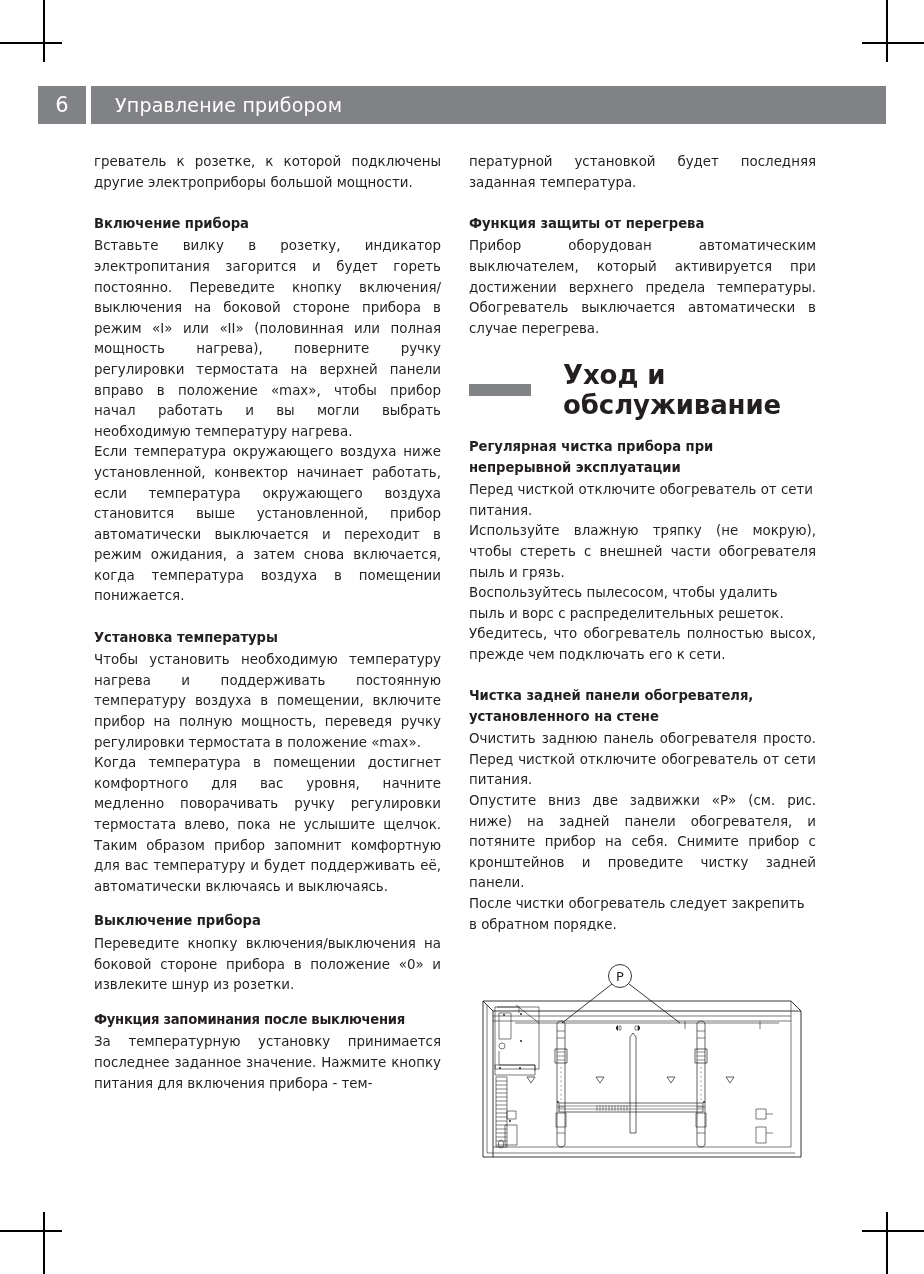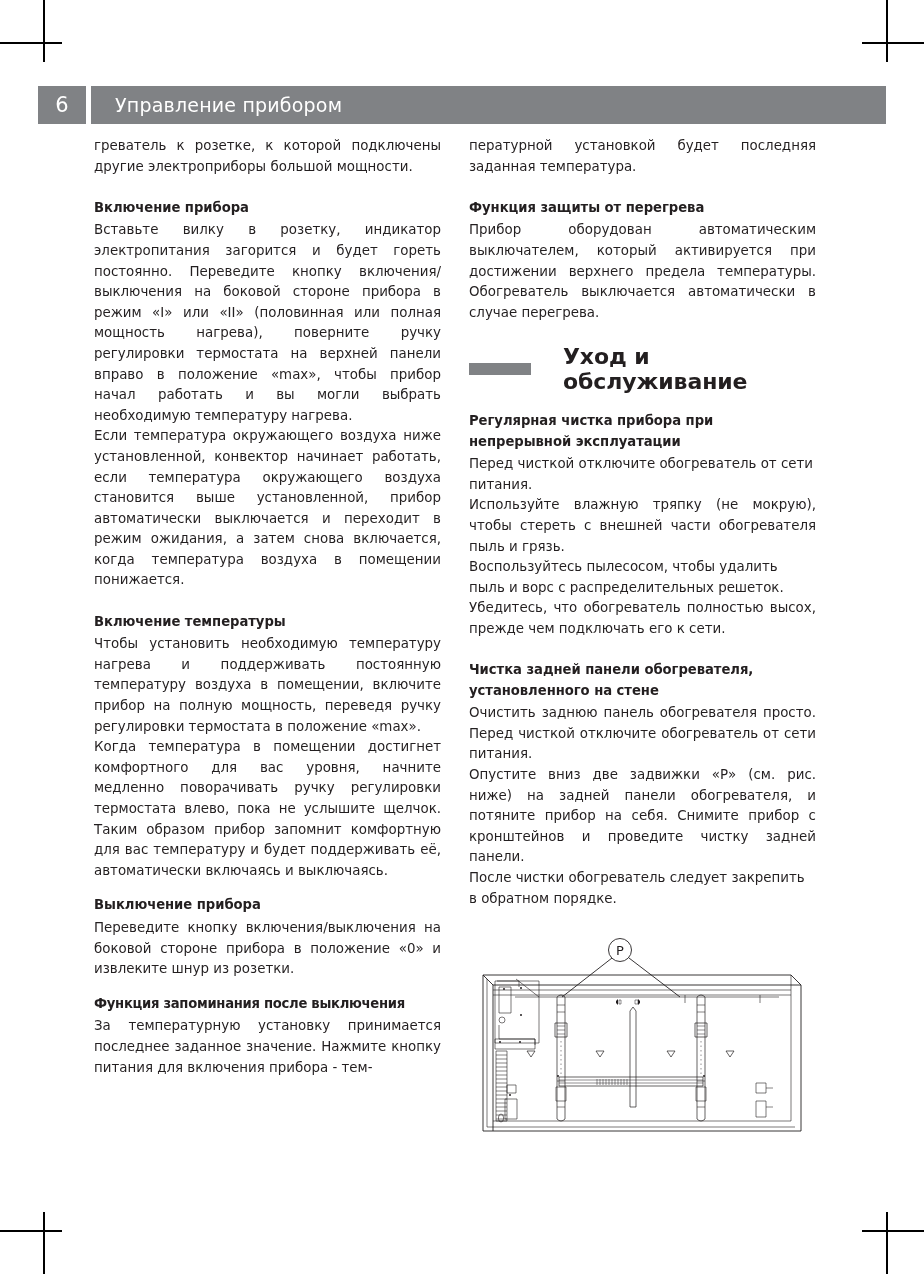--- a/index.html
+++ b/index.html
@@ -59,21 +59,21 @@
     font-size: 19px;
     font-weight: 400;
     padding-left: 24px;
     letter-spacing: 0.2px;
   }
 
   
   .columns {
     position: absolute;
     left: 94px;
-    top: 136px;
+    top: 152px;
     width: 740px;
     display: flex;
     gap: 28px;
   }
   .column { width: 347px; }
 
   h3.sec-head {
     font-size: 13.2px;
     font-weight: bold;
     margin: 0 0 2px 0;
@@ -101,21 +101,21 @@
     margin-top: 20.6px;
     margin-bottom: 17px;
   }
   .section-swatch {
     width: 62px;
     height: 12px;
     background: #808285;
     flex: 0 0 auto;
   }
   .section-title-text {
-    font-size: 22px;
+    font-size: 26px;
     font-weight: bold;
     padding-left: 32px;
     letter-spacing: -0.1px;
   }
 
   
   .figure {
     margin-top: 26px;
     width: 347px;
   }
@@ -141,21 +141,21 @@
 
 <div class="columns">
 
   <div class="column">
     <p class="body">греватель к розетке, к которой подключены другие электроприборы большой мощности.</p>
 
     <h3 class="sec-head" style="margin-top:20.6px">Включение прибора</h3>
     <p class="body">Вставьте вилку в розетку, индикатор электропитания загорится и будет гореть постоянно. Переведите кнопку включения/выключения на боковой стороне прибора в режим «I» или «II» (половинная или полная мощность нагрева), поверните ручку регулировки термостата на верхней панели вправо в положение «max», чтобы прибор начал работать и вы могли выбрать необходимую температуру нагрева.</p>
     <p class="body">Если температура окружающего воздуха ниже установленной, конвектор начинает работать, если температура окружающего воздуха становится выше установленной, прибор автоматически выключается и переходит в режим ожидания, а затем снова включается, когда температура воздуха в помещении понижается.</p>
 
-    <h3 class="sec-head" style="margin-top:20.6px">Включение температуры</h3>
+    <h3 class="sec-head" style="margin-top:20.6px">Установка температуры</h3>
     <p class="body">Чтобы установить необходимую температуру нагрева и поддерживать постоянную температуру воздуха в помещении, включите прибор на полную мощность, переведя ручку регулировки термостата в положение «max».</p>
     <p class="body">Когда температура в помещении достигнет комфортного для вас уровня, начните медленно поворачивать ручку регулировки термостата влево, пока не услышите щелчок. Таким образом прибор запомнит комфортную для вас температуру и будет поддерживать её, автоматически включаясь и выключаясь.</p>
 
     <h3 class="sec-head" style="margin-top:14px">Выключение прибора</h3>
     <p class="body">Переведите кнопку включения/выключения на боковой стороне прибора в положение «0» и извлеките шнур из розетки.</p>
 
     <h3 class="sec-head tight" style="margin-top:14px">Функция запоминания после выключения</h3>
     <p class="body">За температурную установку принимается последнее заданное значение. Нажмите кнопку питания для включения прибора - тем-</p>
   </div>
 

